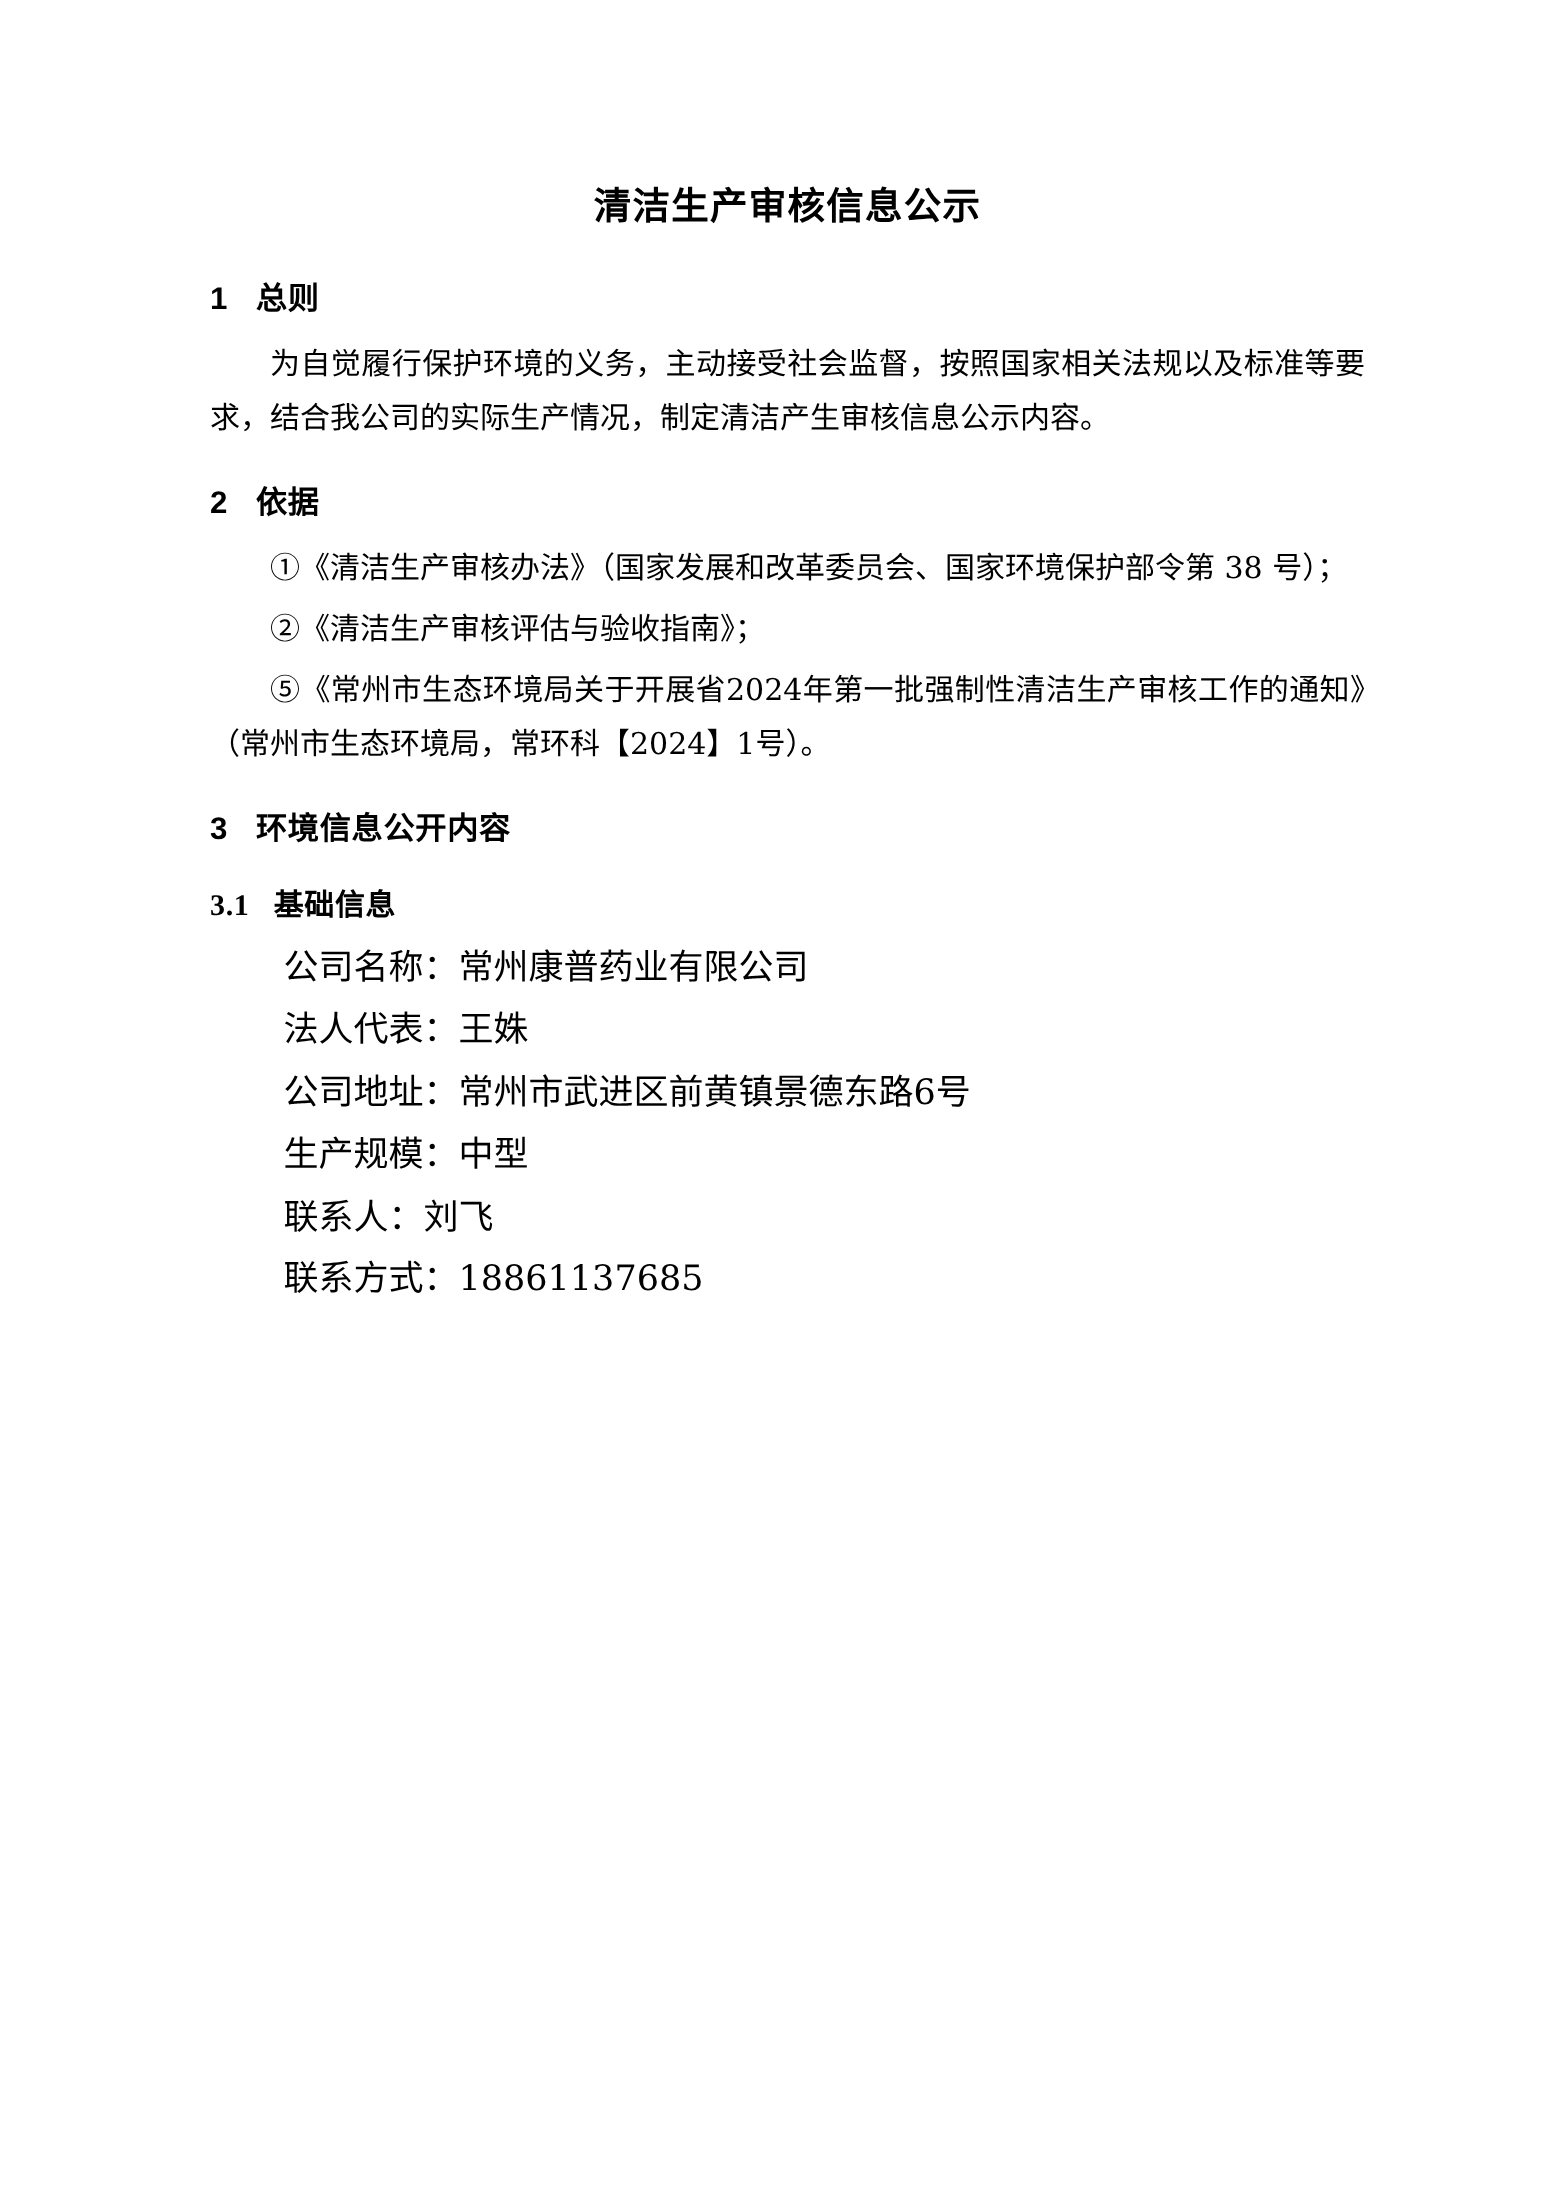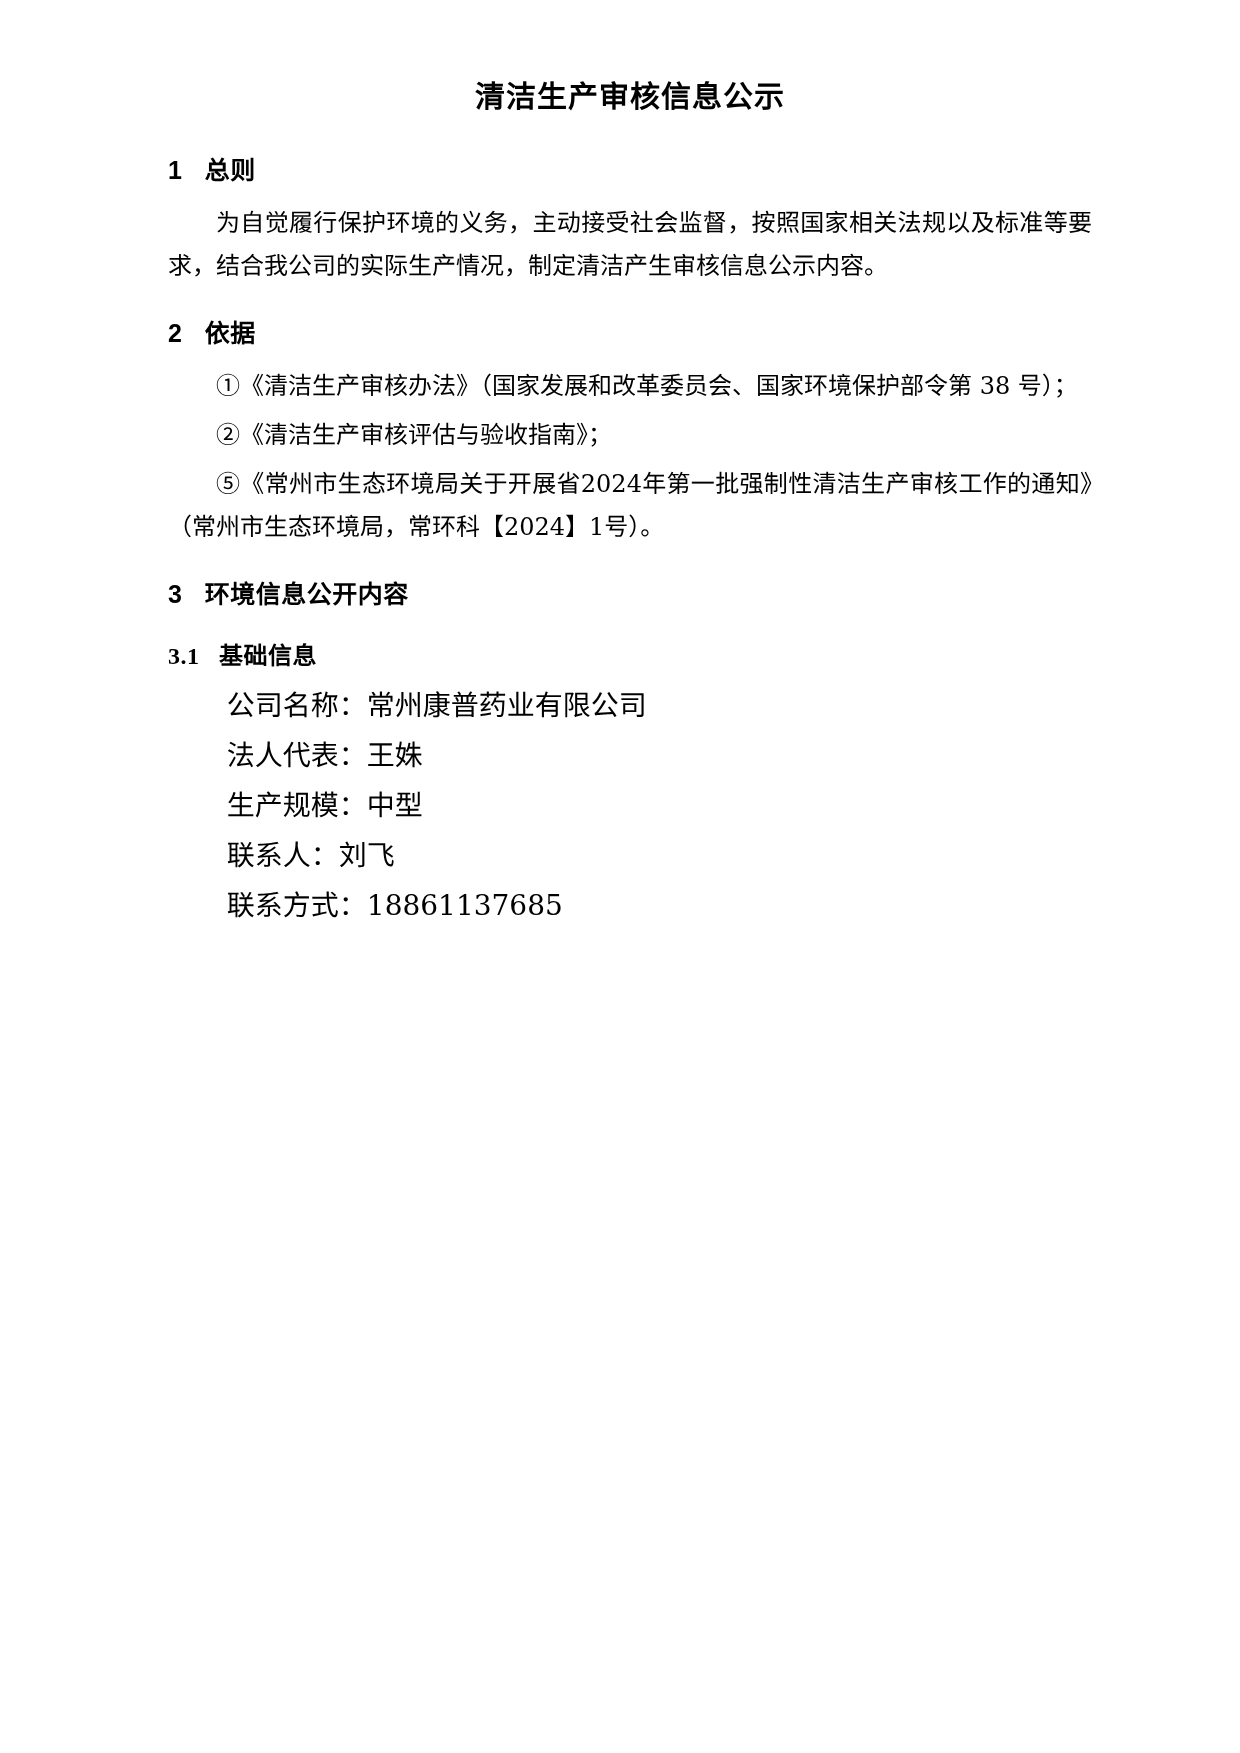--- a/index.html
+++ b/index.html
@@ -6,21 +6,21 @@
     margin: 0;
     padding: 0;
     background: #ffffff;
   }
   .page {
     width: 1240px;
     height: 1753px;
     background: #ffffff;
     position: relative;
     box-sizing: border-box;
-    padding: 52px 148px 0 168px;
+    padding: 120px 148px 0 168px;
     font-family: "DejaVu Serif", "Liberation Serif", serif;
     color: #000000;
   }
   .doc-title {
     text-align: center;
     font-size: 30px;
     font-weight: bold;
     letter-spacing: 1px;
     margin: 20px 0 34px 0;
     font-family: "DejaVu Sans", "Liberation Sans", sans-serif;
@@ -110,20 +110,23 @@
       <span>基础信息</span>
     </h3>
     <ul class="info-list">
       <li class="info-item">
         <span class="info-label">公司名称：</span><span class="info-value">常州康普药业有限公司</span>
       </li>
       <li class="info-item">
         <span class="info-label">法人代表：</span><span class="info-value">王姝</span>
       </li>
       <li class="info-item">
+        <span class="info-label">公司地址：</span><span class="info-value">常州市武进区前黄镇景德东路6号</span>
+      </li>
+      <li class="info-item">
         <span class="info-label">生产规模：</span><span class="info-value">中型</span>
       </li>
       <li class="info-item">
         <span class="info-label">联系人：</span><span class="info-value">刘飞</span>
       </li>
       <li class="info-item">
         <span class="info-label">联系方式：</span><span class="info-value">18861137685</span>
       </li>
     </ul>
   </div>

